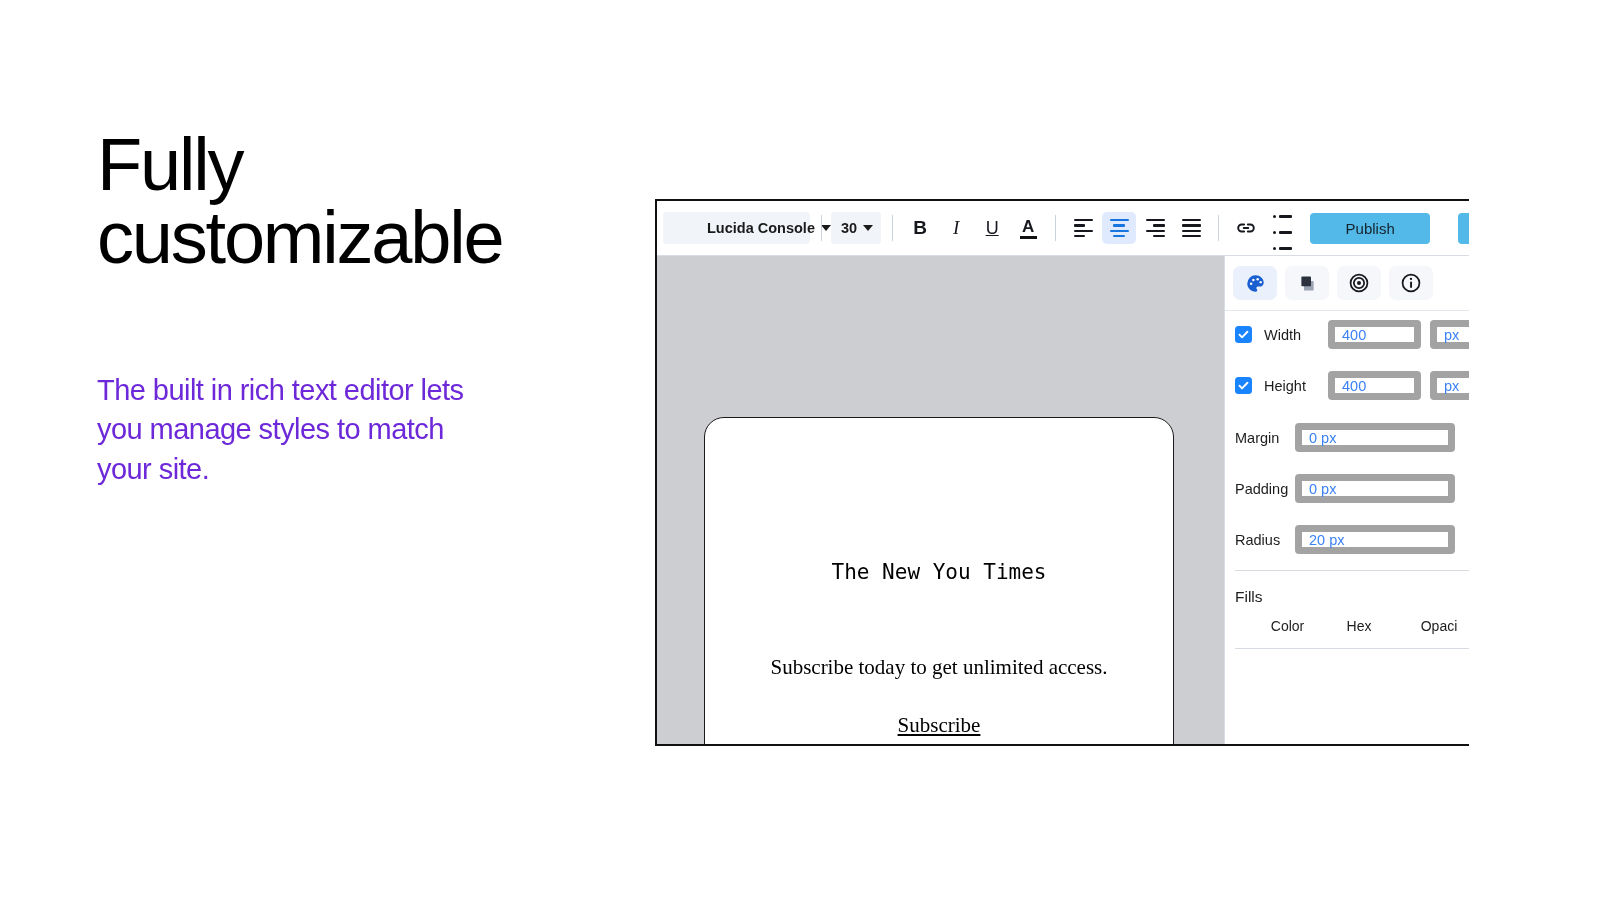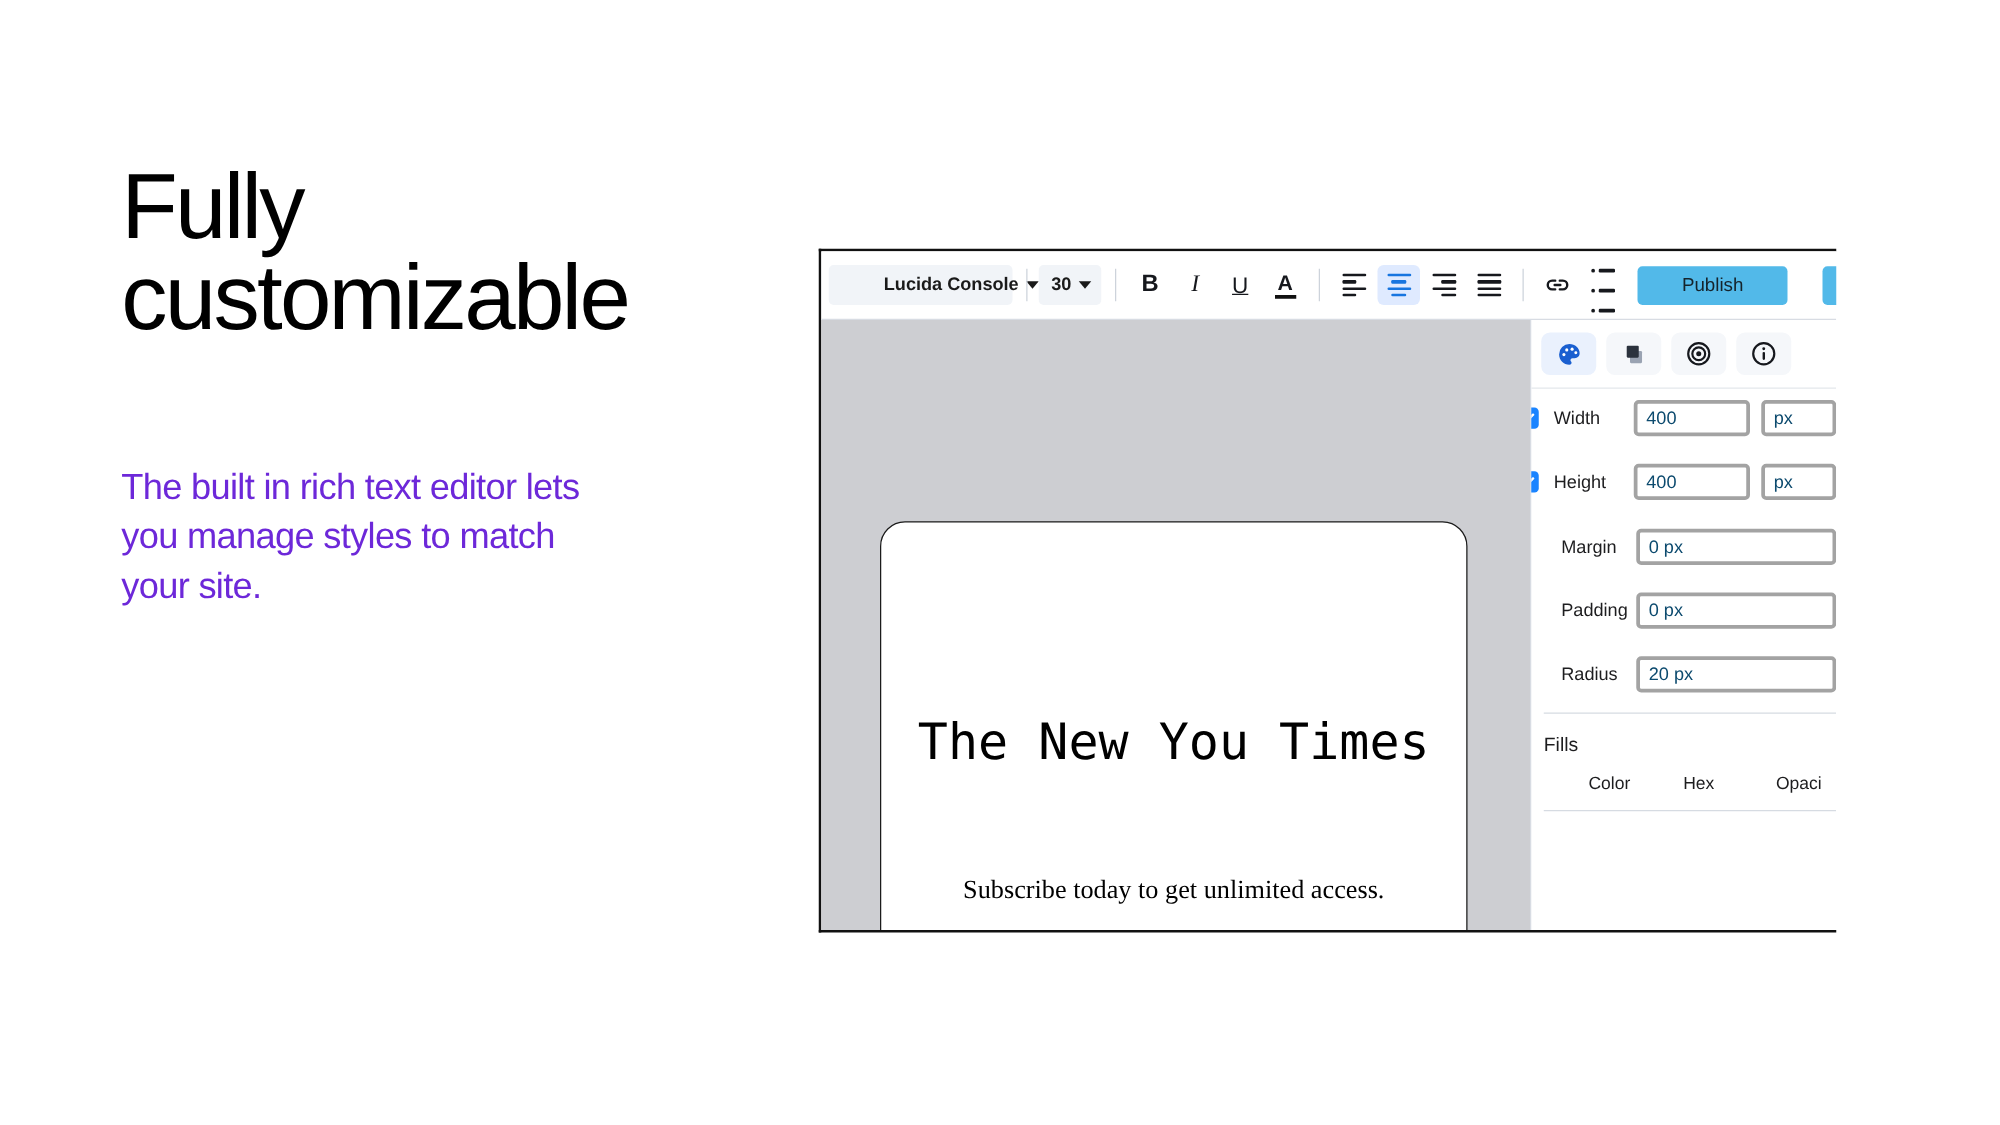--- a/index.html
+++ b/index.html
@@ -196,24 +196,24 @@
     width: 470px;
     height: 440px;
     background: #ffffff;
     border: 1.6px solid #1b1b1b;
     border-radius: 20px;
     box-sizing: border-box;
     text-align: center;
   }
   .card-title {
     font-family: "DejaVu Sans Mono", monospace;
-    font-size: 40px;
+    font-size: 21px;
     font-weight: 400;
     color: #000;
-    margin: 16px;
+    margin: 5px;
     padding-top: 137px;
     letter-spacing: 0px;
   }
   .card-sub {
     font-family: "Liberation Serif", serif;
     font-size: 21px;
     color: #000;
     margin: 0;
     padding-top: 66px;
   }
@@ -264,21 +264,20 @@
     padding: 17px 0 6px 0;
     font-weight: 400;
   }
 
   .row {
     display: flex;
     align-items: center;
     gap: 0;
     margin-top: 9px;
     white-space: nowrap;
-    justify-content: flex-end;
   }
   .cb {
     width: 17px; height: 17px;
     background: #1a84ff;
     border-radius: 3.5px;
     display: flex; align-items: center; justify-content: center;
     cursor: pointer;
     flex: none;
     margin-right: 12px;
   }
@@ -286,25 +285,25 @@
   .row-label {
     font-size: 14.5px;
     color: #1d1d1f;
     width: 64px;
     flex: none;
   }
   .row-label.wide { width: 58px; margin-right: 2px; }
 
   .txtbox {
     height: 29px;
-    border: 3px solid #a3a3a3;
+    border: 7px solid #a3a3a3;
     border-radius: 4px;
     background: #fff;
     font-size: 14.5px;
-    color: #0c4a6e;
+    color: #3b82f6;
     padding: 0 7px;
     box-sizing: border-box;
     display: flex;
     align-items: center;
     font-family: "Liberation Sans", sans-serif;
     flex: none;
     cursor: text;
   }
   .txtbox.num   { width: 93px; margin-right: 9px; }
   .txtbox.unit  { width: 60px; }

